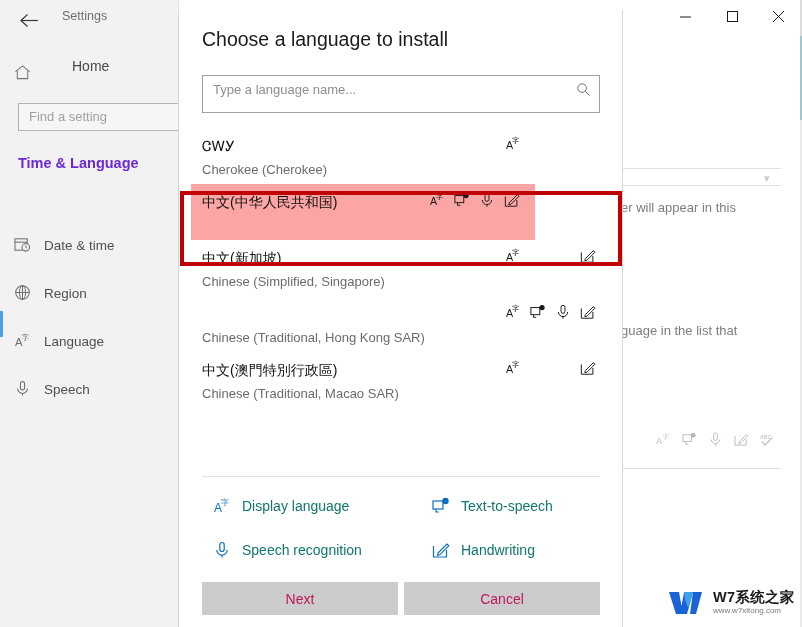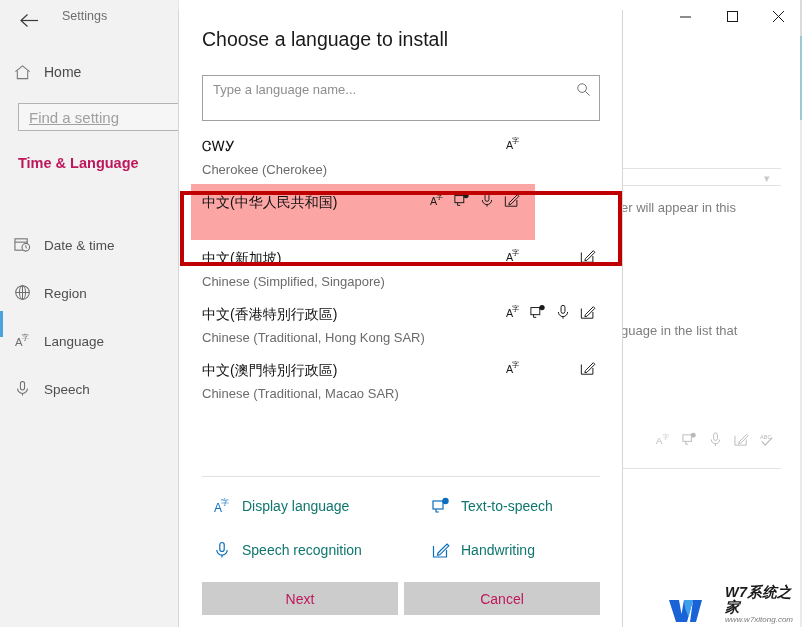--- a/index.html
+++ b/index.html
@@ -35,43 +35,43 @@
   }
   .back-arrow svg { display: block; }
   .settings-word {
     position: absolute; left: 62px; top: 5px;
     font-size: 12.5px; color: #6e6e6e; line-height: 22px;
   }
 
   .home-row {
     position: absolute; left: 0; top: 58px;
     width: 178px; height: 28px;
-    display: flex; align-items: center;
+    display: flex;  gap: 28px;
   }
   .home-icon {
     width: 44px; display: flex; justify-content: center; align-items: center;
     color: #767676;
   }
   .home-label { font-size: 14px; color: #4a4a4a; }
 
   .find-setting {
     position: absolute; left: 18px; top: 103px;
     width: 176px; height: 28px;
     background: #f6f6f6;
     border: 1px solid #b3b3b3;
     box-sizing: border-box;
   }
   .find-setting span {
     position: absolute; left: 10px; top: 5px;
-    font-size: 15px; color: #a0a0a0; text-decoration: underline;
+    font-size: 13px; color: #a0a0a0;
   }
 
   .section-title {
     position: absolute; left: 18px; top: 155px;
-    font-size: 14.5px; color: #be185d; font-weight: 600;
+    font-size: 14.5px; color: #6d28d9; font-weight: 600;
   }
 
   .nav-list { position: absolute; left: 0; top: 205px; width: 178px; }
   .nav-item {
     position: relative;
     height: 48px;
     display: flex; align-items: flex-end;
   }
   .nav-item .accent {
     position: absolute; left: 0; top: 10px;
@@ -128,21 +128,21 @@
     border-left: 1px solid #d6d6d6;
     border-right: 1px solid #d6d6d6;
     box-sizing: border-box;
   }
   .dialog-title {
     position: absolute; left: 23px; top: 18px;
     font-size: 19.5px; color: #1a1a1a; font-weight: 400;
   }
   .search-box {
     position: absolute; left: 23px; top: 65px;
-    width: 398px; height: 46px;
+    width: 398px; height: 38px;
     border: 1px solid #a0a0a0;
     background: #ffffff;
     box-sizing: border-box;
   }
   .search-box .ph {
     position: absolute; left: 10px; top: 6px;
     font-size: 13px; color: #8e8e8e;
   }
   .search-box .mag {
     position: absolute; right: 8px; top: 6px;
@@ -223,21 +223,21 @@
     font-size: 14px; color: #be185d;
     font-family: "Liberation Sans", "DejaVu Sans", sans-serif;
     cursor: pointer;
     display: flex; align-items: center; justify-content: center;
   }
 
   
   .watermark {
     position: absolute; left: 668px; top: 590px;
     width: 130px; height: 34px;
-    display: flex; align-items: flex-end; gap: 21px; font-style: italic;
+    display: flex; align-items: flex-start; gap: 9px;
   }
   .wm-logo {
     width: 36px; height: 26px;
     display: flex; align-items: center; justify-content: center;
   }
   .wm-texts { display: flex; flex-direction: column; line-height: 1; }
   .wm-main { font-size: 14.5px; font-weight: 700; color: #1a1a1a; letter-spacing: .3px; }
   .wm-sub { font-size: 8px; color: #7a7a7a; margin-top: 2px; }
 </style>
 </head>
@@ -482,21 +482,20 @@
           <span class="icon-slot">
             <svg width="16" height="16" viewBox="0 0 18 18">
                 <path d="M1.5 5 L1.5 16 L14.5 16 L14.5 9" fill="none" stroke="currentColor" stroke-width="1.1"></path>
                 <path d="M6 12 L15 3 L16.8 4.8 L7.8 13.8 L5.5 14.3 Z" fill="none" stroke="currentColor" stroke-width="1.1"></path>
               </svg>
           </span>
         </span>
       </div>
 
       <div class="lang-item">
-        <span class="lang-native">中文(香港特別行政區)</span>
         <span class="lang-english">Chinese (Traditional, Hong Kong SAR)</span>
         <span class="lang-icons">
           <span class="icon-slot">
             <svg width="16" height="16" viewBox="0 0 18 18">
                 <text x="1" y="15" font-size="12" font-family="Liberation Sans, sans-serif" fill="currentColor">A</text>
                 <text x="8" y="8" font-size="8" font-family="DejaVu Sans, sans-serif" fill="currentColor">字</text>
               </svg>
           </span>
           <span class="icon-slot">
             <svg width="16" height="16" viewBox="0 0 18 18">

